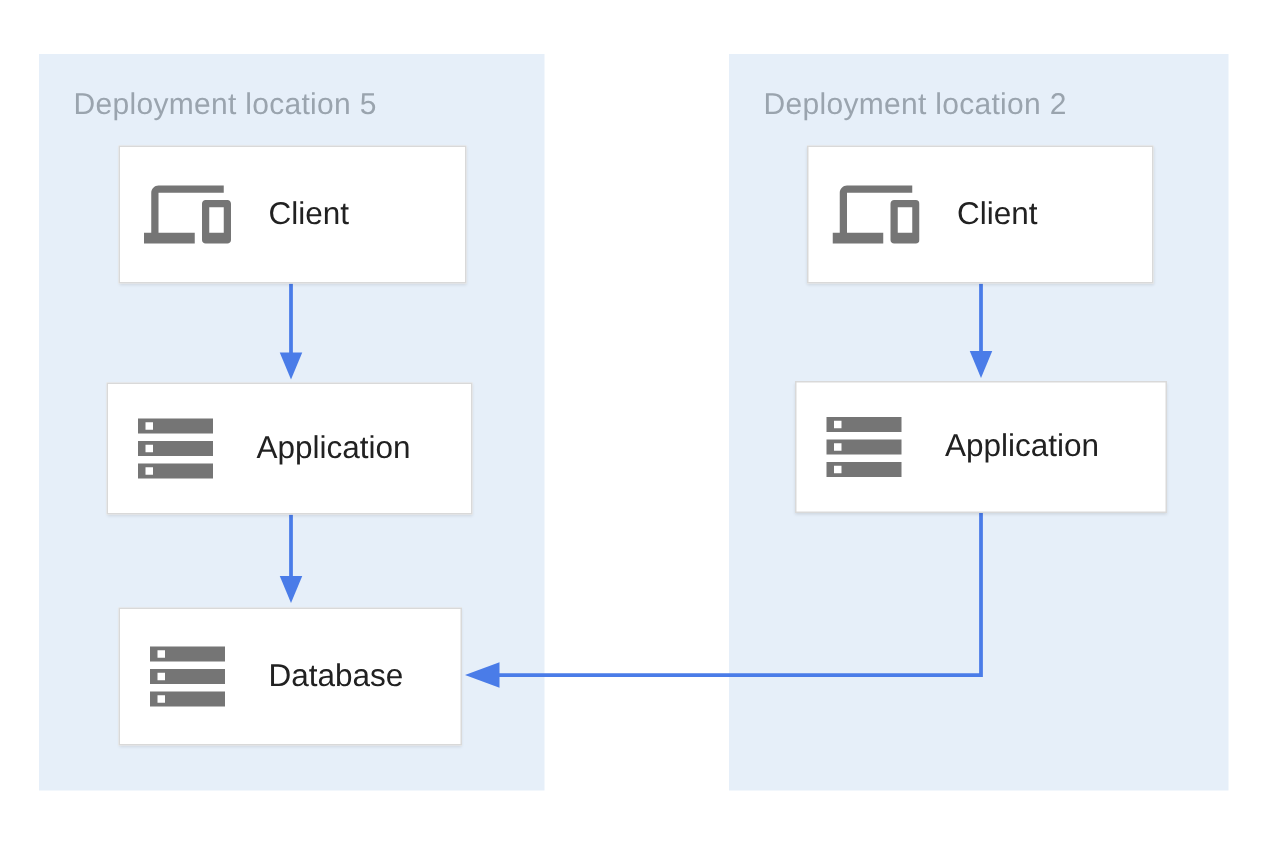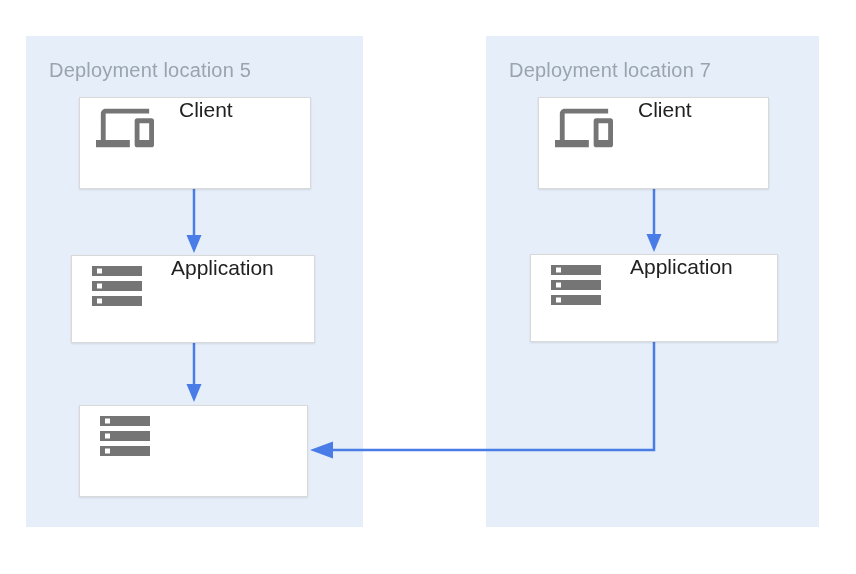--- a/index.html
+++ b/index.html
@@ -36,21 +36,21 @@
     height: 574px;
     pointer-events: none;
   }
   .node {
     position: absolute;
     background: #ffffff;
     border: 1px solid #d9d9d9;
     box-shadow: 0 1px 2px rgba(0,0,0,0.10);
     box-sizing: border-box;
     display: flex;
-    align-items: flex-start;
+    align-items: center;
   }
   .node-z1-client      { left: 79px;  top: 97px;  width: 232px; height: 92px; }
   .node-z1-application { left: 71px;  top: 255px; width: 244px; height: 88px; }
   .node-z1-database    { left: 79px;  top: 405px; width: 229px; height: 92px; }
   .node-z2-client      { left: 538px; top: 97px;  width: 231px; height: 92px; }
   .node-z2-application { left: 530px; top: 254px; width: 248px; height: 88px; }
   .node-icon {
     flex: 0 0 auto;
     margin-left: 15px;
     width: 60px;
@@ -69,21 +69,21 @@
 </style>
 </head>
 <body>
 
 <div class="canvas">
 
   <div class="zone zone-1">
     <div class="zone-title">Deployment location 5</div>
   </div>
   <div class="zone zone-2">
-    <div class="zone-title">Deployment location 7</div>
+    <div class="zone-title">Deployment location 2</div>
   </div>
 
   <svg class="connectors" viewBox="0 0 856 574">
     <g stroke="#4a7ce8" stroke-width="2.5" fill="none">
       <line x1="194" y1="189" x2="194" y2="236"></line>
       <line x1="194" y1="343" x2="194" y2="385"></line>
       <line x1="654" y1="189" x2="654" y2="235"></line>
       <path d="M654 342 L654 450 L331 450"></path>
     </g>
     <g fill="#4a7ce8" stroke="none">
@@ -111,20 +111,21 @@
     </span>
     <span class="node-label">Application</span>
   </div>
 
   <div class="node node-z1-database">
     <span class="node-icon">
       <svg width="60" height="60" viewBox="0 0 24 24">
           <path fill="#757575" d="M2 20h20v-4H2v4zm2-3h2v2H4v-2zM2 4v4h20V4H2zm4 3H4V5h2v2zm-4 7h20v-4H2v4zm2-3h2v2H4v-2z"></path>
         </svg>
     </span>
+    <span class="node-label">Database</span>
   </div>
 
   <div class="node node-z2-client">
     <span class="node-icon">
       <svg width="58" height="58" viewBox="0 0 24 24">
           <path fill="#757575" d="M4 6h18V4H4c-1.1 0-2 .9-2 2v11H0v3h14v-3H4V6zm19 2h-6c-.55 0-1 .45-1 1v10c0 .55.45 1 1 1h6c.55 0 1-.45 1-1V9c0-.55-.45-1-1-1zm-1 9h-4v-7h4v7z"></path>
         </svg>
     </span>
     <span class="node-label">Client</span>
   </div>

